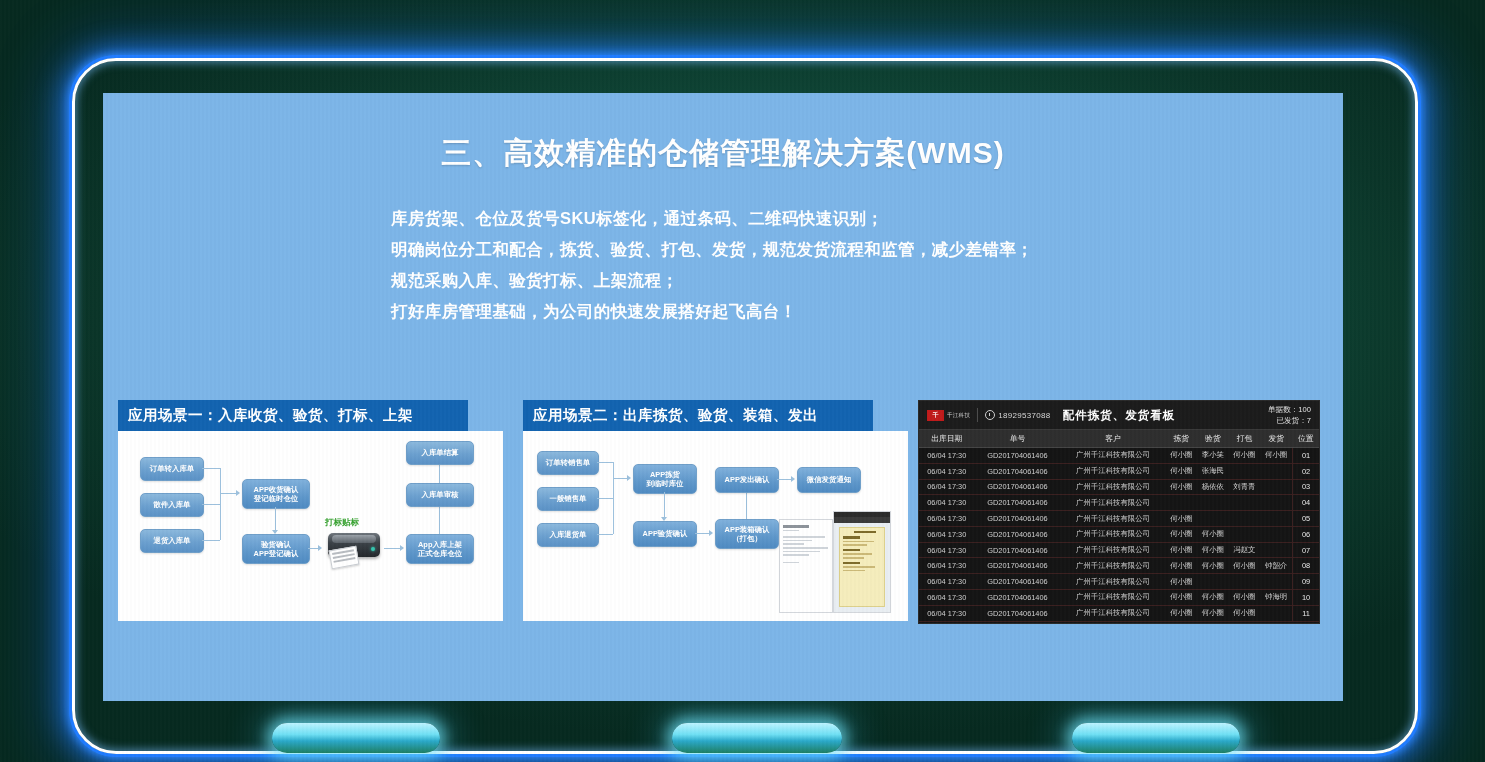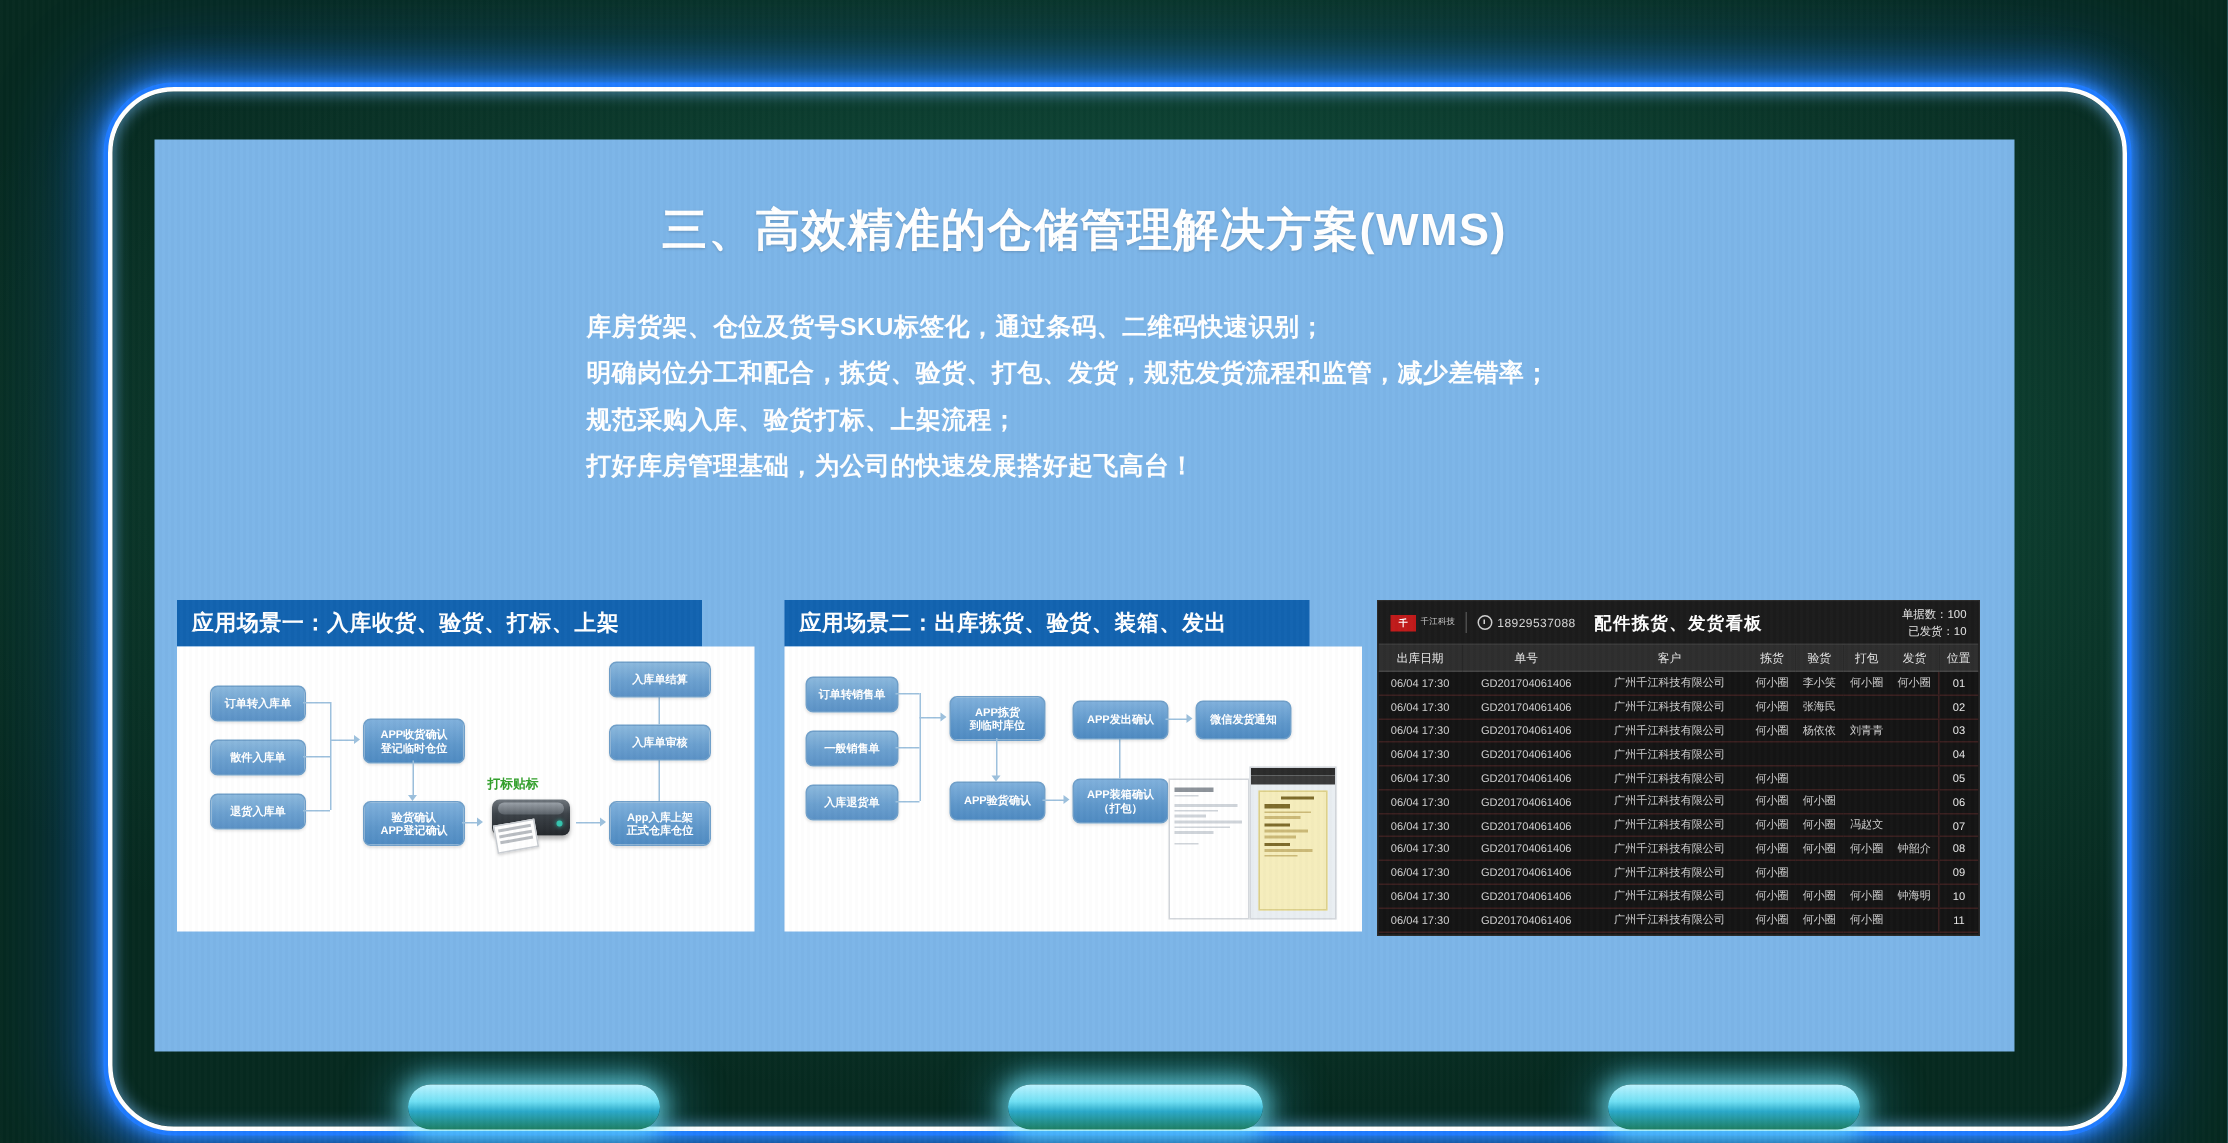--- a/index.html
+++ b/index.html
@@ -332,21 +332,21 @@
 
         <div class="dash-head">
           <div class="logo-badge">千</div>
           <div class="logo-text">千江科技</div>
           <div class="divider-v"></div>
           <span class="circle-ic"></span>
           <div class="phone-num">18929537088</div>
           <div class="dash-title">配件拣货、发货看板</div>
           <div class="dash-stats">
             <div>单据数：100</div>
-            <div>已发货：10</div>
+            <div>已发货：7</div>
           </div>
         </div>
 
         <table class="dash-table">
           <thead>
               <tr id="dash-head-row">
                 <th>出库日期</th>
                 <th>单号</th>
                 <th>客户</th>
                 <th>拣货</th>

